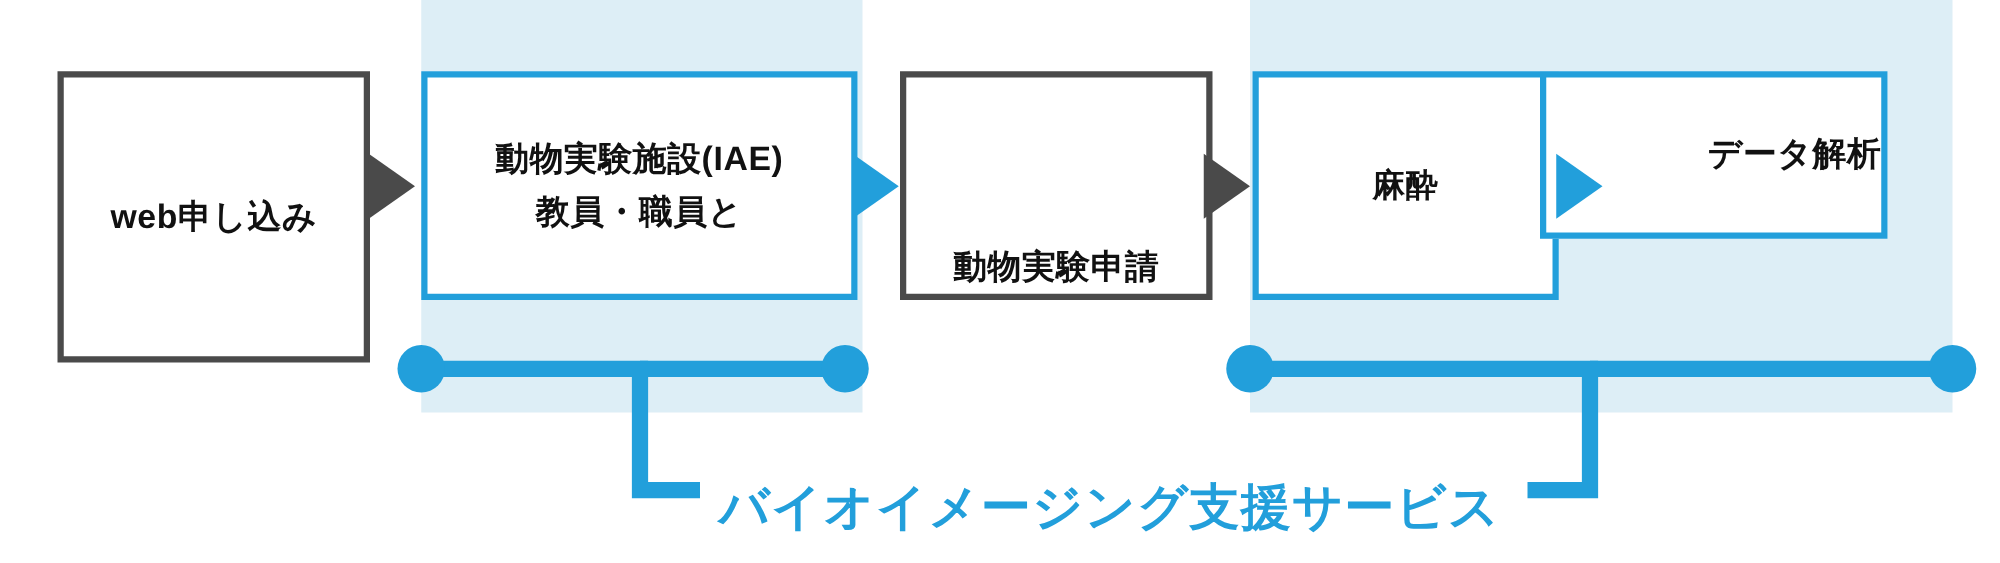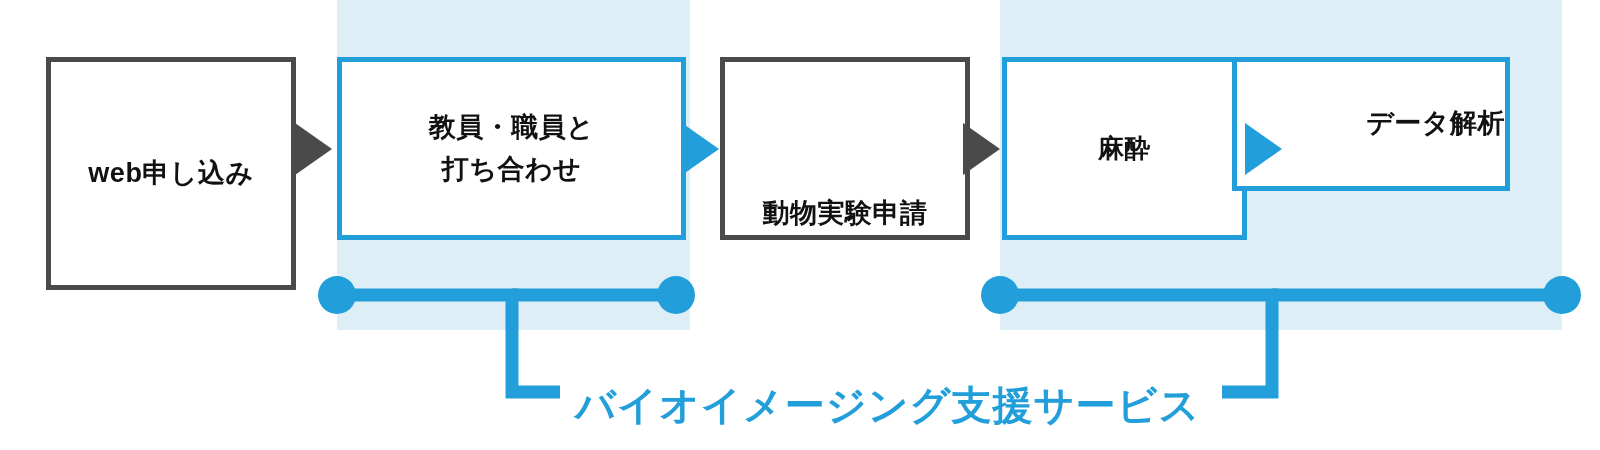--- a/index.html
+++ b/index.html
@@ -100,22 +100,22 @@
 <div id="stage">
 
   <div class="band" id="band-left"></div>
   <div class="band" id="band-right"></div>
 
   <div class="node gray" id="node-1">
     <span class="line">web申し込み</span>
   </div>
 
   <div class="node blue" id="node-2">
+    <span class="line">動物実験施設(IAE)</span>
     <span class="line">教員・職員と</span>
-    <span class="line">打ち合わせ</span>
   </div>
 
   <div class="node gray" id="node-3">
     <span class="line">動物実験申請</span>
   </div>
 
   <div class="node blue" id="node-4">
     <span class="stack">
       <span class="line">麻酔</span>
     </span>

